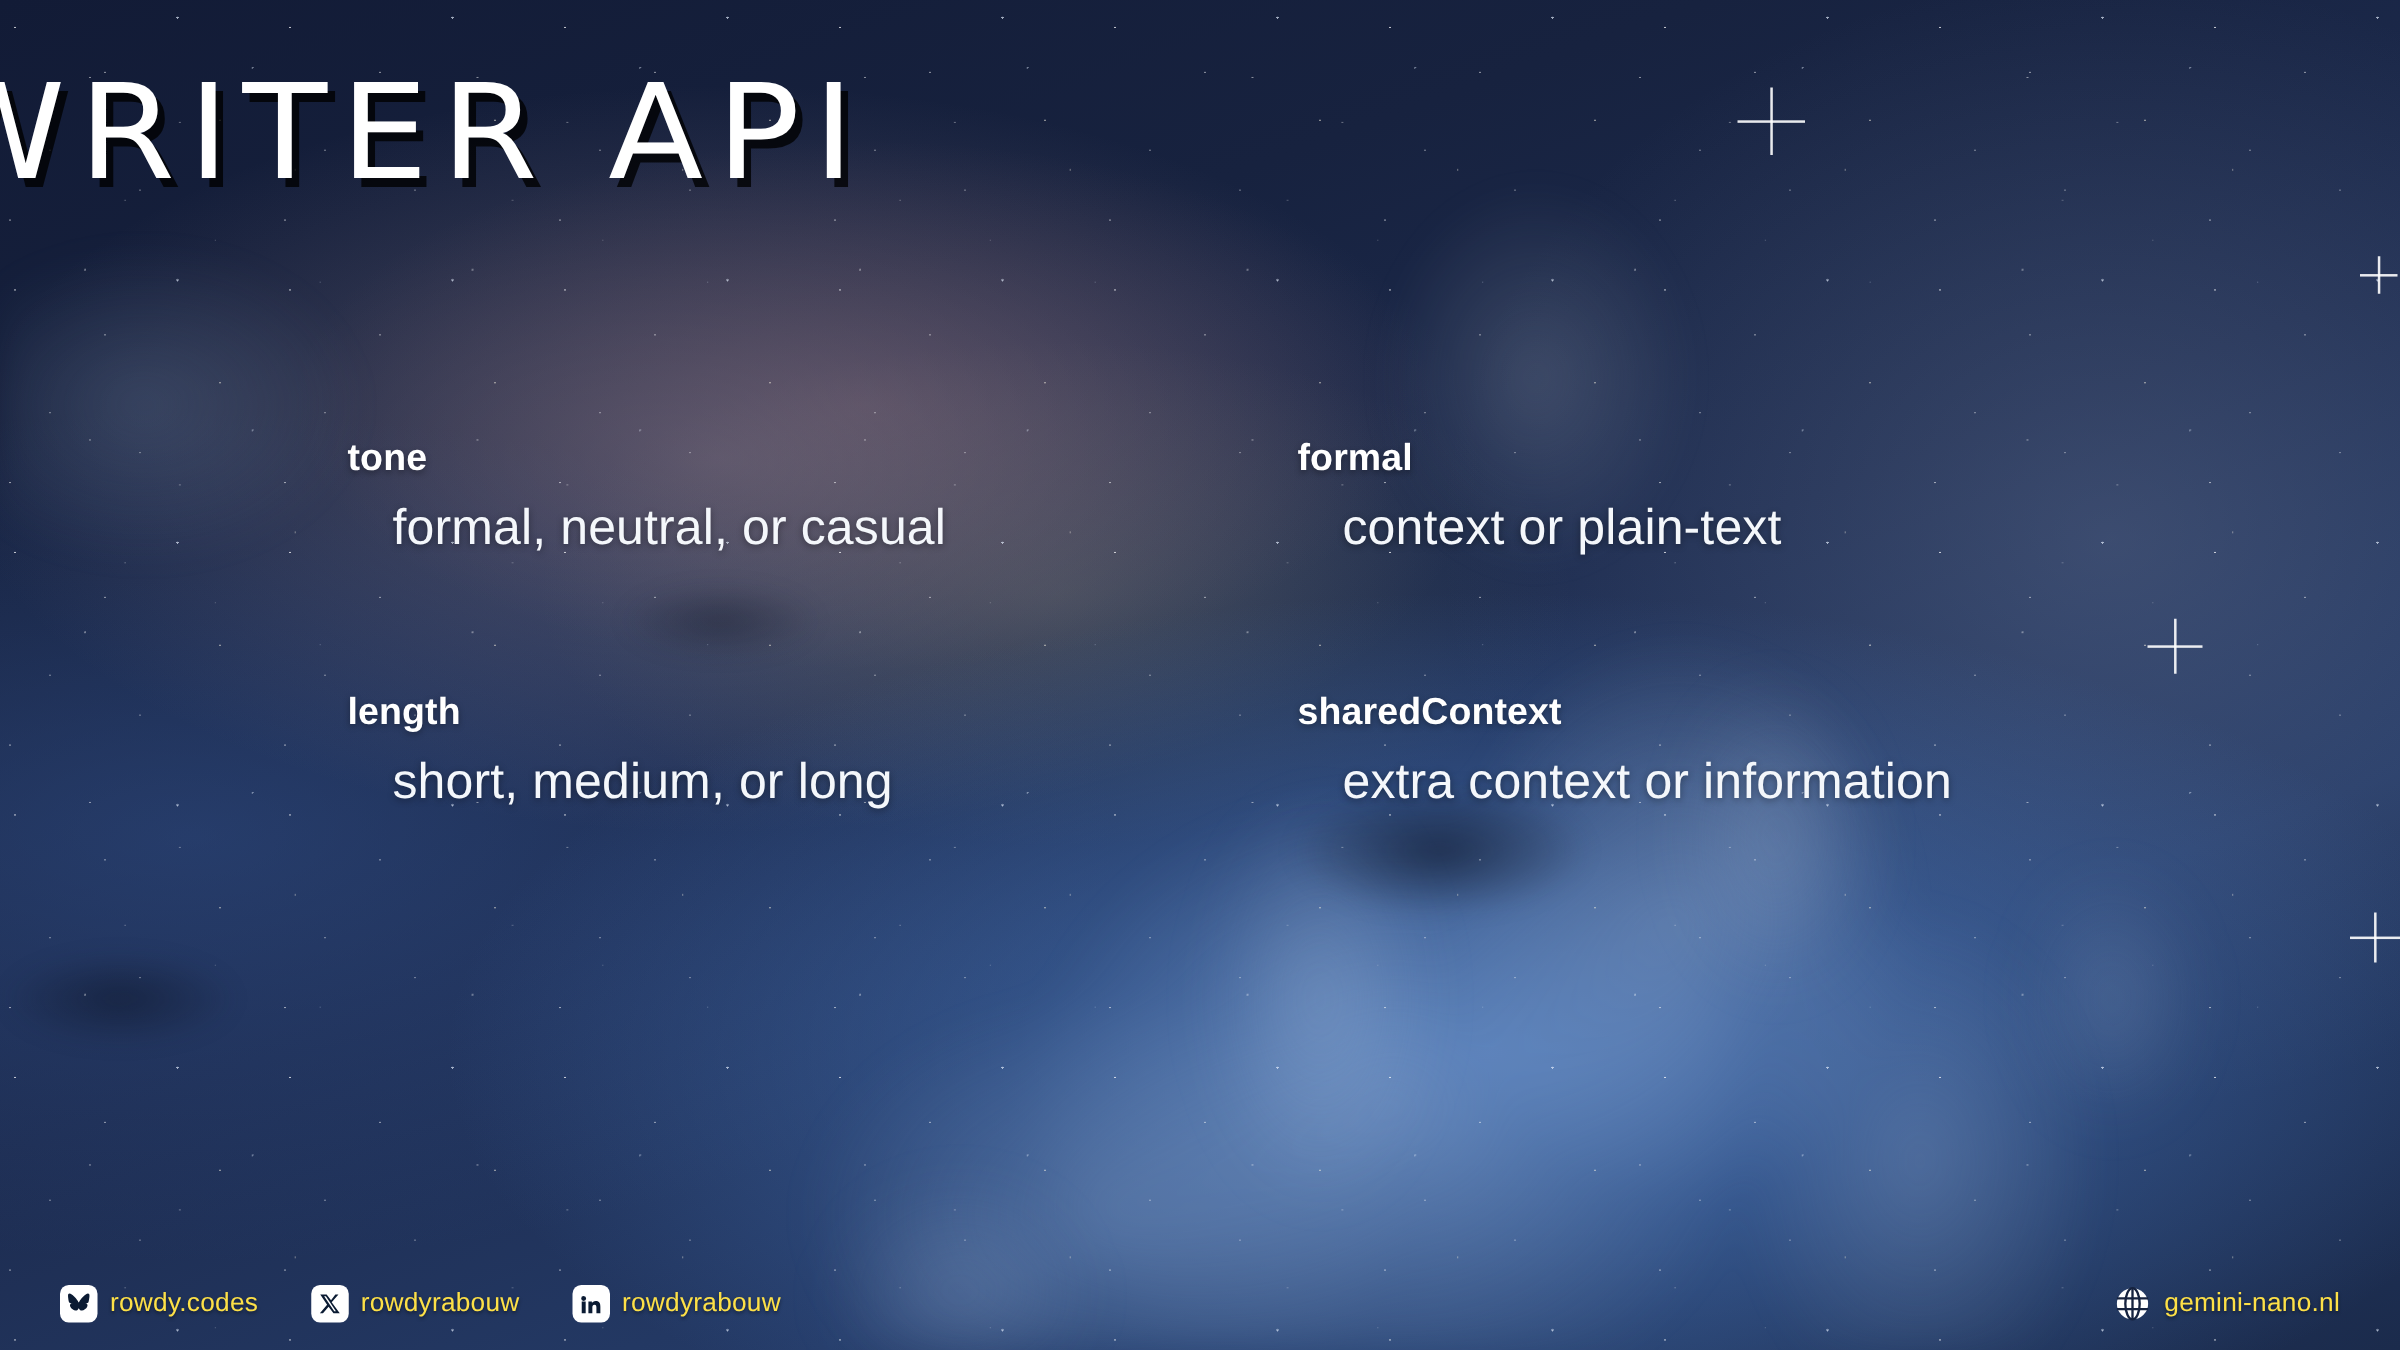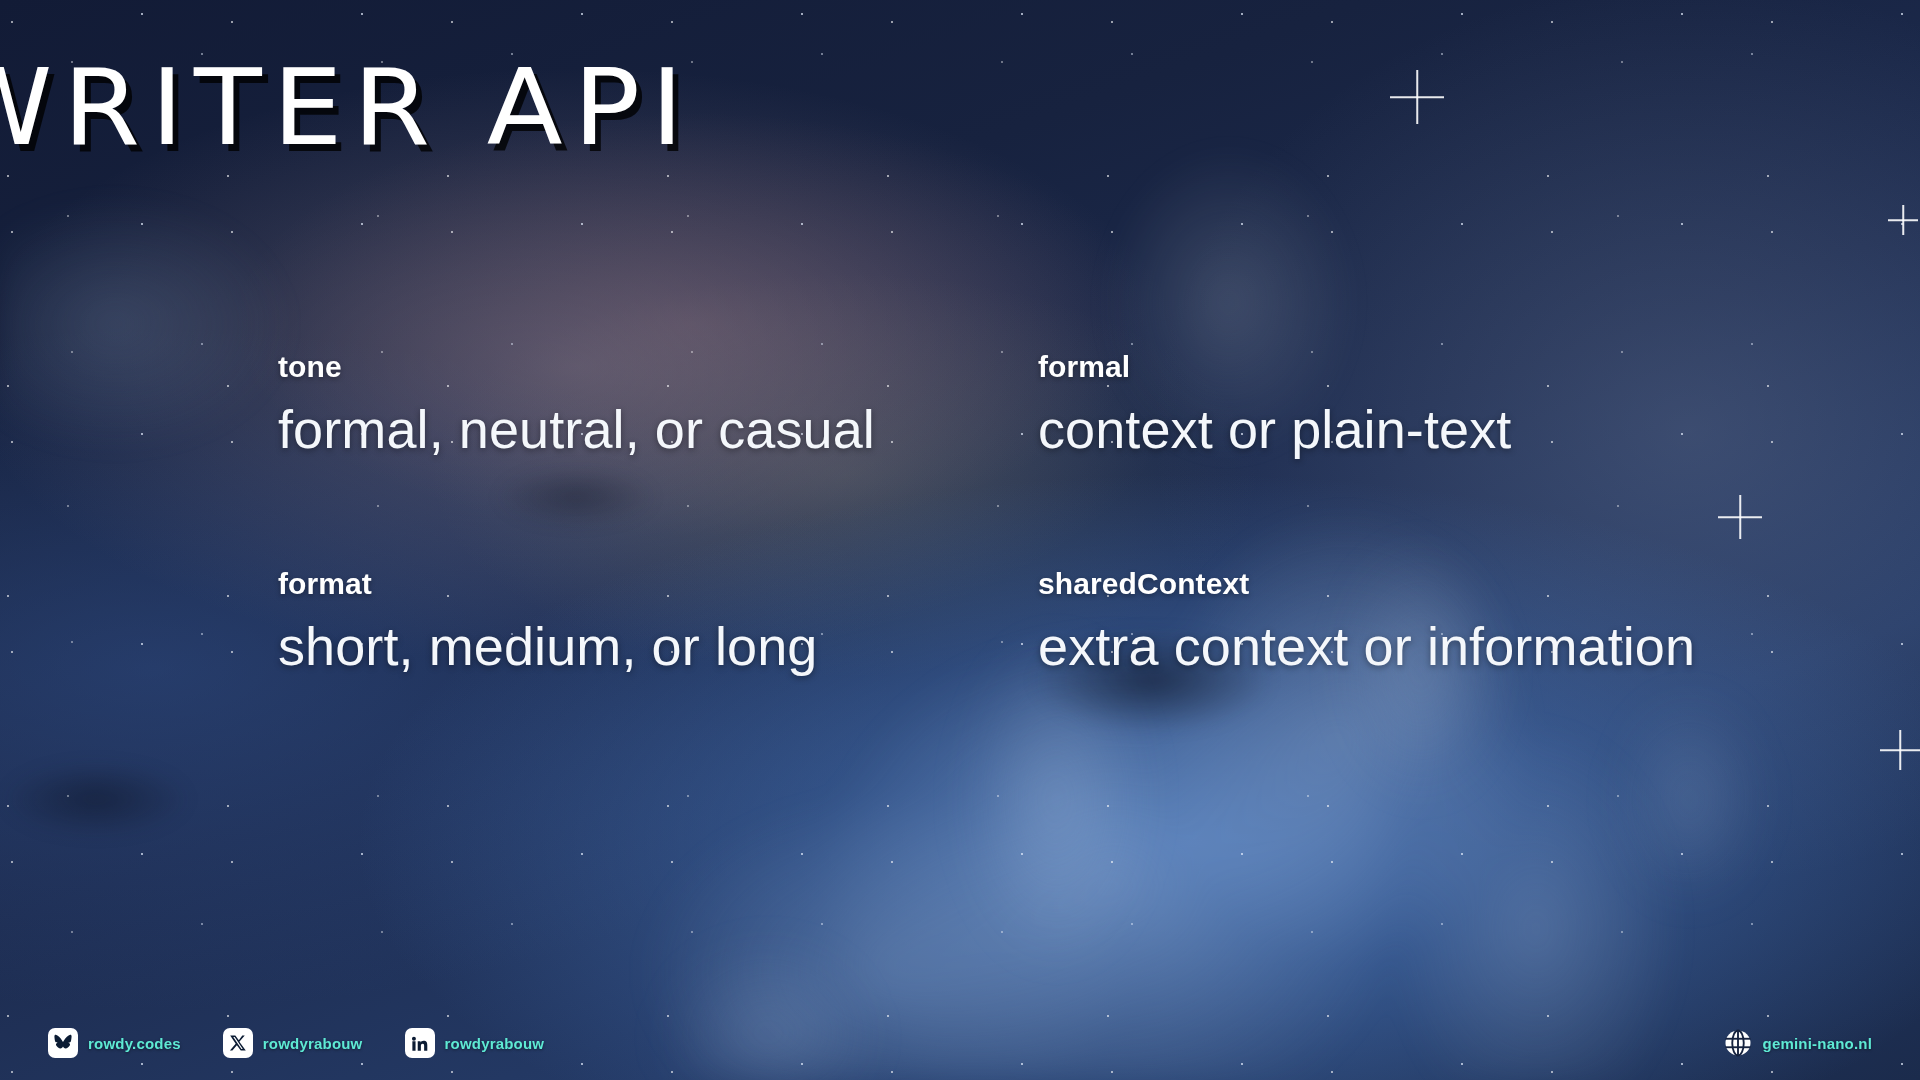--- a/index.html
+++ b/index.html
@@ -128,46 +128,47 @@
   .item-term {
     font-size:30px;
     font-weight:700;
     color:#ffffff;
     letter-spacing:0.1px;
     line-height:1;
     margin-bottom:20px;
     text-shadow:0 2px 5px rgba(0,0,0,0.35);
   }
   .item-desc {
-    font-size:54px;
+    font-size:40px;
     font-weight:300;
     color:#f4f7fb;
     letter-spacing:0.1px;
     line-height:1;
     text-shadow:0 2px 6px rgba(0,0,0,0.38);
+    margin-left:36px;
   }
 
   
   .footer-left {
     position:absolute;
     left:48px; bottom:22px;
     display:flex; align-items:center; gap:42px;
   }
   .footer-right {
     position:absolute;
     right:48px; bottom:22px;
     display:flex; align-items:center;
   }
   .social {
     display:flex; align-items:center; gap:10px;
   }
   .social-label {
-    font-size:15px;
-    font-weight:700;
-    color:#5eead4;
+    font-size:21px;
+    font-weight:400;
+    color:#fde047;
     letter-spacing:0.2px;
     text-shadow:0 1px 3px rgba(0,0,0,0.45);
   }
   .badge {
     width:30px; height:30px;
     border-radius:7px;
     background:#ffffff;
     display:flex; align-items:center; justify-content:center;
     flex:0 0 auto;
   }
@@ -201,21 +202,21 @@
       <div class="item-term">tone</div>
       <div class="item-desc">formal, neutral, or casual</div>
     </div>
 
     <div class="item">
       <div class="item-term">formal</div>
       <div class="item-desc">context or plain-text</div>
     </div>
 
     <div class="item">
-      <div class="item-term">format</div>
+      <div class="item-term">length</div>
       <div class="item-desc">short, medium, or long</div>
     </div>
 
     <div class="item">
       <div class="item-term">sharedContext</div>
       <div class="item-desc">extra context or information</div>
     </div>
 
   </div>
 

